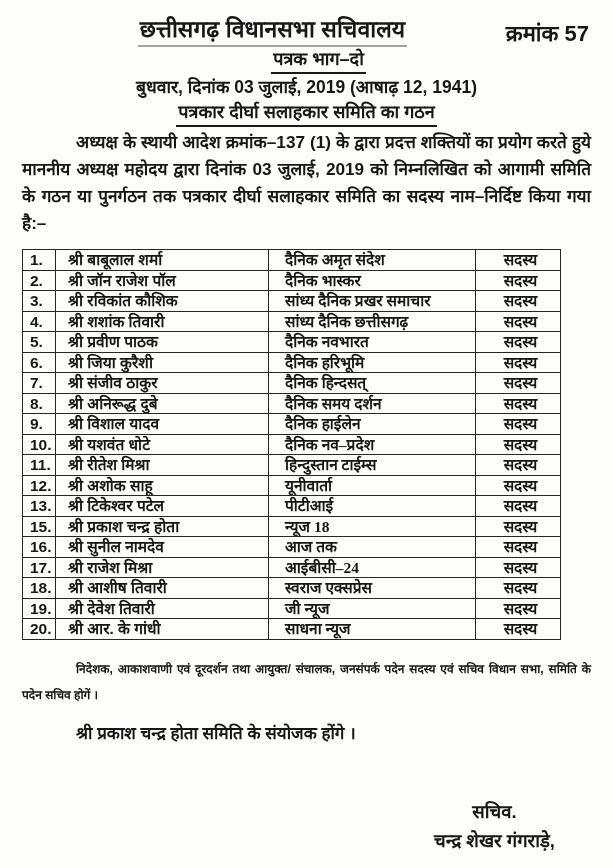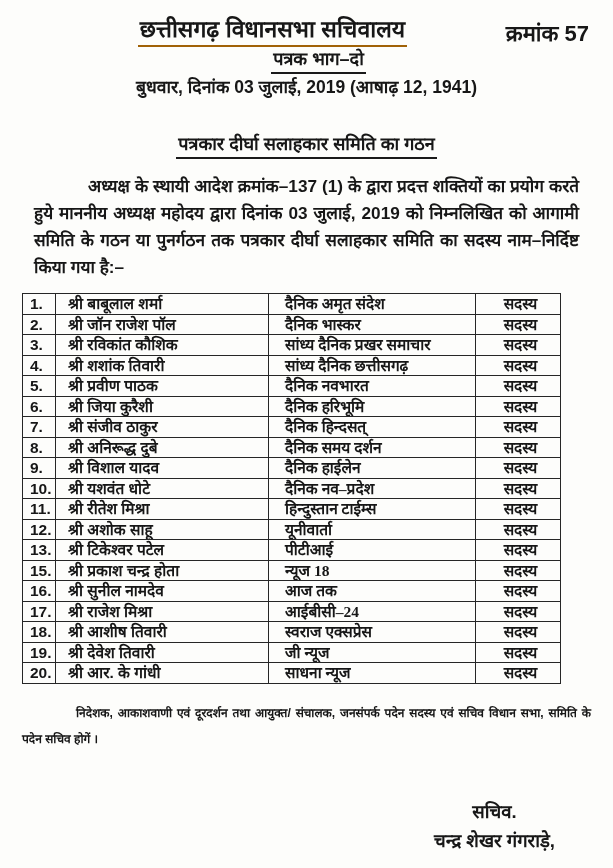--- a/index.html
+++ b/index.html
@@ -22,21 +22,21 @@
   .org-line {
     position: relative;
     text-align: center;
     height: 34px;
   }
   .org-title {
     display: inline-block;
     font-size: 23px;
     font-weight: 700;
     line-height: 30px;
-    border-bottom: 2px solid #a16207;
+    border-bottom: 2px solid #a3a3a3;
     padding: 0 2px 1px 2px;
     transform: translateX(-34px);
     white-space: nowrap;
   }
   .serial {
     position: absolute;
     right: 2px;
     top: 3px;
     font-size: 22px;
     font-weight: 700;
@@ -52,32 +52,32 @@
     padding: 0 2px 1px 2px;
     margin-left: 24px;
   }
   .date-line {
     text-align: center;
     font-size: 17.5px;
     font-weight: 600;
     height: 26px;
     line-height: 24px;
   }
-  .heading-line { text-align: center; height: 28px; margin-top: 32px; }
+  .heading-line { text-align: center; height: 28px; }
   .heading {
     display: inline-block;
     font-size: 18px;
     font-weight: 700;
     line-height: 23px;
     border-bottom: 2px solid #1a1a1a;
     padding: 0 2px 1px 2px;
   }
   
   .intro {
-    margin: 12px;
+    margin: 0;
     font-size: 17.2px;
     font-weight: 600;
     line-height: 27px;
     text-align: justify;
     text-indent: 54px;
   }
   
   table.members {
     border-collapse: collapse;
     table-layout: fixed;
@@ -268,19 +268,20 @@
           <td class="c-sno">20.</td>
           <td class="c-name">श्री आर. के गांधी</td>
           <td class="c-org">साधना न्यूज</td>
           <td class="c-des">सदस्य</td>
         </tr>
       </tbody>
   </table>
 
   <p class="note">निदेशक, आकाशवाणी एवं दूरदर्शन तथा आयुक्त/ संचालक, जनसंपर्क पदेन सदस्य एवं सचिव विधान सभा, समिति के पदेन सचिव होगें ।</p>
 
+  <p class="convener">श्री प्रकाश चन्द्र होता समिति के संयोजक होंगे ।</p>
 
   <div class="signature">
     <div>सचिव.</div>
     <div>चन्द्र शेखर गंगराड़े,</div>
   </div>
 
 </div>
 
 </body></html>

